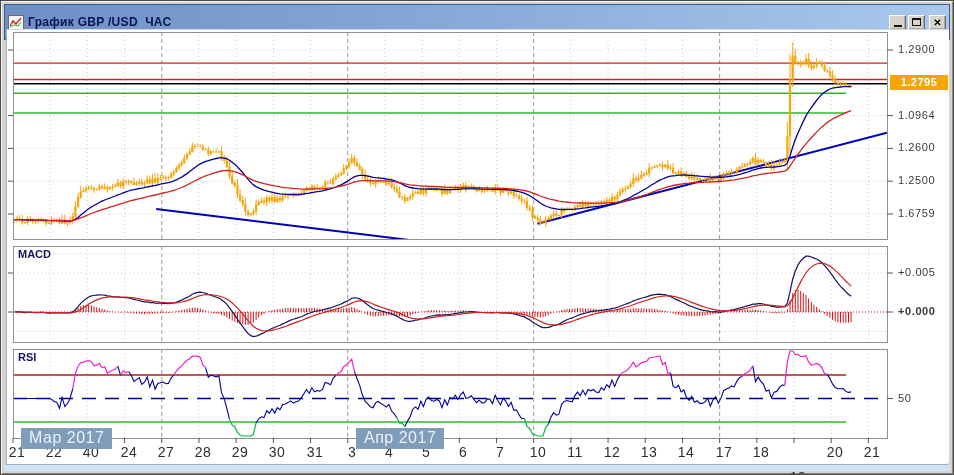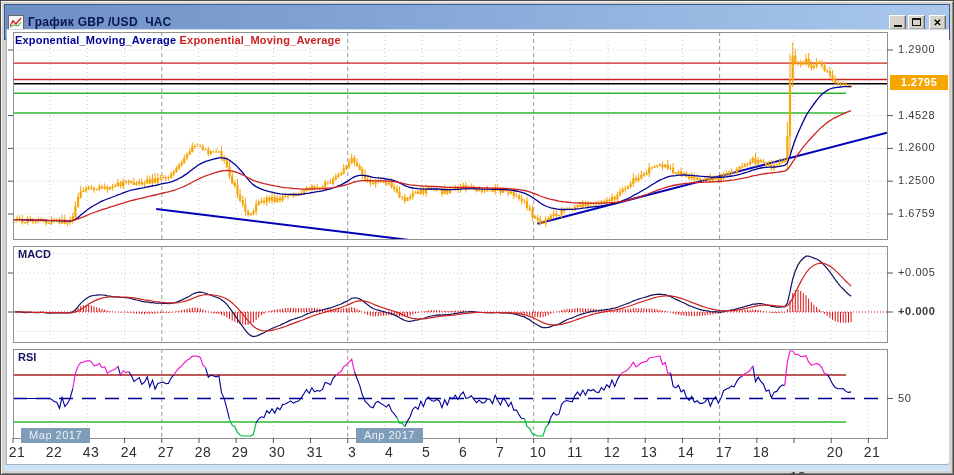--- a/index.html
+++ b/index.html
@@ -28,21 +28,21 @@
   .max-glyph{width:9px;height:8px;border:1px solid #111;border-top-width:2px;}
   .client-border{position:absolute;left:5px;top:28px;right:5px;bottom:9px;
     background:#ffffff;border:1px solid #9fb2c8;}
   .bottom-strip{position:absolute;left:3px;right:3px;bottom:3px;height:6px;background:#cfe2f5;}
   svg#chart{position:absolute;left:0;top:0;pointer-events:none;}
   .lbl{position:absolute;font-family:"Liberation Sans",sans-serif;white-space:nowrap;}
   .legend{left:14px;top:33px;font-size:11px;font-weight:bold;letter-spacing:.2px;}
   .panel-label{font-size:11px;font-weight:bold;color:#151560;}
   .axis-num{font-size:11px;color:#3a3a3a;letter-spacing:.6px;}
   .date-num{font-size:14px;color:#2e2e2e;letter-spacing:.4px;transform:translateX(-50%);}
-  .month-badge{font-size:11px;padding:1px 8px 2px 8px;letter-spacing:.5px;}
+  .month-badge{font-size:16px;padding:1px 8px 2px 8px;letter-spacing:.5px;}
   .price-tag{left:889px;top:74px;width:58px;height:15px;line-height:15px;
     text-align:center;font-size:11px;font-weight:bold;letter-spacing:.5px;}
 </style>
 </head>
 <body>
 
 <div class="window">
   <div class="titlebar">
     <span class="title-icon">
       <svg width="12" height="11" viewBox="0 0 12 11">
@@ -222,47 +222,44 @@
       <line x1="607.063829787234" y1="437" x2="607.063829787234" y2="442" stroke="#555"></line>
       <line x1="644.2553191489361" y1="437" x2="644.2553191489361" y2="442" stroke="#555"></line>
       <line x1="681.4468085106382" y1="437" x2="681.4468085106382" y2="442" stroke="#555"></line>
       <line x1="718.6382978723403" y1="437" x2="718.6382978723403" y2="442" stroke="#555"></line>
       <line x1="755.8297872340424" y1="437" x2="755.8297872340424" y2="442" stroke="#555"></line>
       <line x1="793.0212765957447" y1="437" x2="793.0212765957447" y2="442" stroke="#555"></line>
       <line x1="830.2127659574468" y1="437" x2="830.2127659574468" y2="442" stroke="#555"></line>
       <line x1="867.4042553191489" y1="437" x2="867.4042553191489" y2="442" stroke="#555"></line>
     </svg>
 
-  <div class="lbl legend">
-    <span style="color:#000099;">Exponential_Moving_Average</span><span> </span><span style="color:#cc2222;">Exponential_Moving_Average</span>
-  </div>
 
   <div class="lbl panel-label" style="left:17px;top:247px;">MACD</div>
   <div class="lbl panel-label" style="left:17px;top:350px;">RSI</div>
 
   <div class="lbl price-tag" style="background: rgb(247, 166, 0); color: rgb(255, 255, 255);">1.2795</div>
 
   <div id="price-axis">
       <span class="lbl axis-num" style="left:897px;top:42px;">1.2900</span>
-      <span class="lbl axis-num" style="left:897px;top:108px;">1.4528</span>
+      <span class="lbl axis-num" style="left:897px;top:108px;">1.0964</span>
       <span class="lbl axis-num" style="left:897px;top:140px;">1.2600</span>
       <span class="lbl axis-num" style="left:897px;top:173px;">1.2500</span>
       <span class="lbl axis-num" style="left:897px;top:206px;">1.6759</span>
     </div>
   <div id="macd-axis">
       <span class="lbl axis-num" style="left:897px;top:265px;">+0.005</span>
       <span class="lbl axis-num" style="left:897px;top:304px;font-weight:bold;">+0.000</span>
     </div>
   <div id="rsi-axis">
       <span class="lbl axis-num" style="left:897px;top:391px;">50</span>
     </div>
   <div id="date-axis">
       <span class="lbl date-num" style="left:16px;top:443px;">21</span>
       <span class="lbl date-num" style="left:53px;top:443px;">22</span>
-      <span class="lbl date-num" style="left:90px;top:443px;">43</span>
+      <span class="lbl date-num" style="left:90px;top:443px;">40</span>
       <span class="lbl date-num" style="left:128px;top:443px;">24</span>
       <span class="lbl date-num" style="left:165px;top:443px;">27</span>
       <span class="lbl date-num" style="left:202px;top:443px;">28</span>
       <span class="lbl date-num" style="left:239px;top:443px;">29</span>
       <span class="lbl date-num" style="left:276px;top:443px;">30</span>
       <span class="lbl date-num" style="left:314px;top:443px;">31</span>
       <span class="lbl date-num" style="left:351px;top:443px;">3</span>
       <span class="lbl date-num" style="left:388px;top:443px;">4</span>
       <span class="lbl date-num" style="left:425px;top:443px;">5</span>
       <span class="lbl date-num" style="left:462px;top:443px;">6</span>

